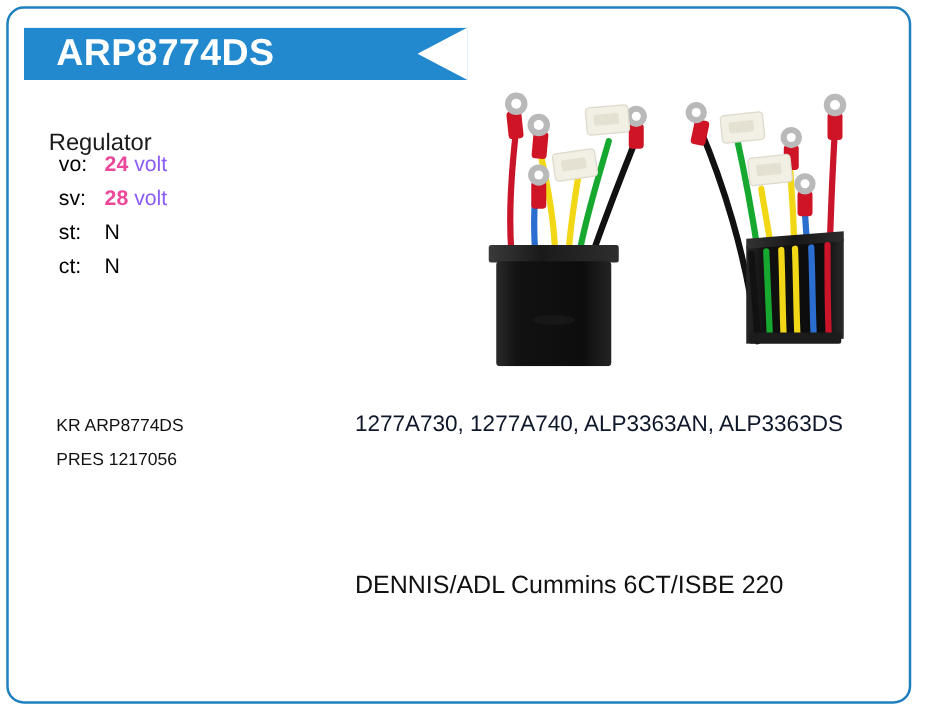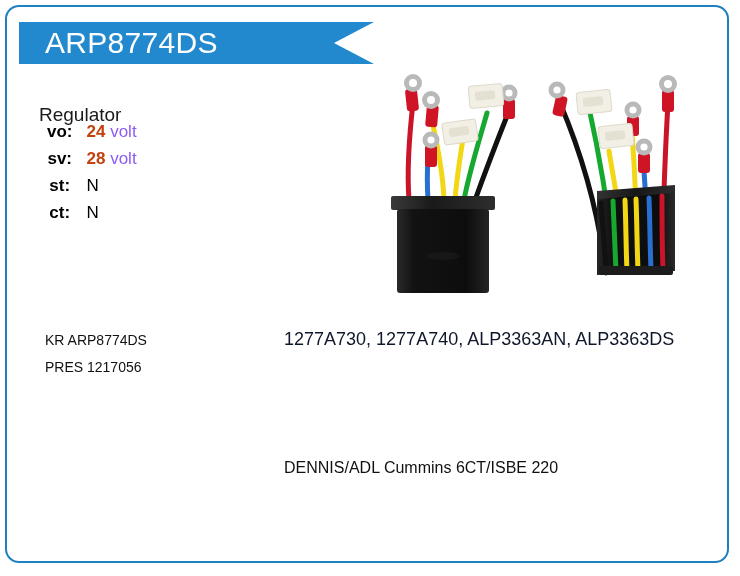--- a/index.html
+++ b/index.html
@@ -52,21 +52,21 @@
     -webkit-clip-path: polygon(100% 0, 100% 100%, 0 50%);
     clip-path: polygon(100% 0, 100% 100%, 0 50%);
   }
   .banner-title {
     position: absolute;
     left: 26px;
     top: 50%;
     transform: translateY(-50%);
     color: #ffffff;
     font-size: 30px;
-    font-weight: normal;
+    font-weight: bold;
     letter-spacing: 0.3px;
     white-space: nowrap;
   }
 
   
   .subtitle {
     position: absolute;
     left: 32px;
     top: 73px;
     font-size: 19px;
@@ -80,30 +80,30 @@
     top: 112px;
     border-collapse: collapse;
   }
   .spec-table td {
     font-size: 17px;
     padding: 3px 0 4px 0;
     vertical-align: baseline;
     white-space: nowrap;
   }
   .spec-label {
-    font-weight: bold;
+    font-weight: normal;
     color: #000000;
     padding-right: 14px !important;
-    text-align: center;
+    text-align: left;
   }
   .spec-value {
     color: #000000;
   }
   .spec-value .num {
-    color: #c2410c;
+    color: #ec4899;
     font-weight: bold;
     margin-top: 44px;
   }
   .spec-value .unit {
     color: #8b5cf6;
   }
 
   .codes {
     position: absolute;
     left: 38px;
@@ -121,21 +121,21 @@
     width: 400px;
     font-size: 18px;
     color: #0f172a;
     line-height: 28px;
   }
   .application {
     position: absolute;
     left: 277px;
     top: 448px;
     width: 420px;
-    font-size: 16px;
+    font-size: 20px;
     color: #111111;
     line-height: 26px;
   }
 
   
   .photo {
     position: absolute;
   }
   .photo-left  { left: 362px; top: 56px; width: 160px; height: 230px; }
   .photo-right { left: 520px; top: 56px; width: 180px; height: 230px; }

